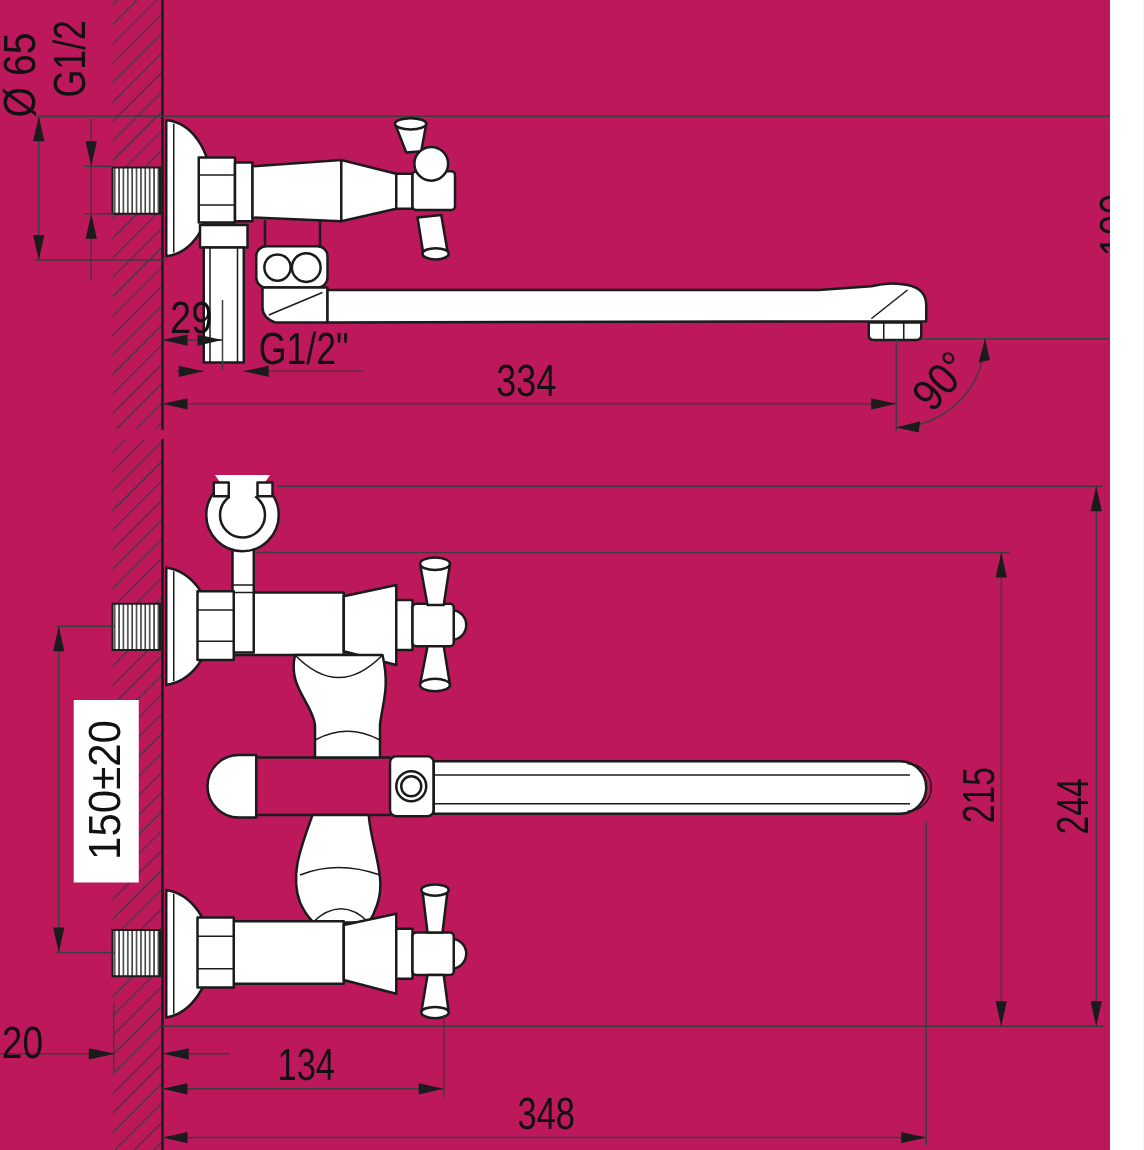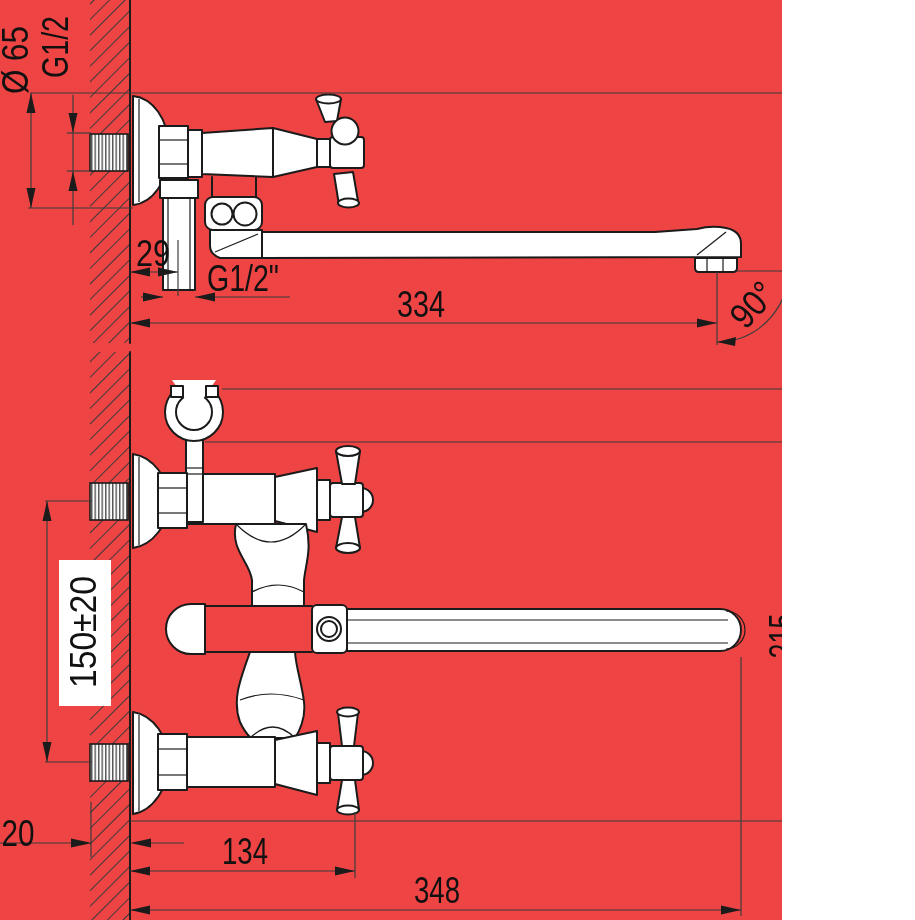--- a/index.html
+++ b/index.html
@@ -1,16 +1,16 @@
 <!DOCTYPE html>
 <html><head>
 <meta charset="utf-8">
 <style>
   html,body{margin:0;padding:0;background:#fff;}
-  .stage{width:782px;height:920px;background:#ef4444;position:relative;overflow:hidden;}
+  .stage{width:888px;height:920px;background:#be185d;position:relative;overflow:hidden;}
   svg{display:block;}
   .ol{stroke:#1b1b1b;stroke-width:2;fill:#fff;stroke-linejoin:round;stroke-linecap:round;}
   .oln{stroke:#1b1b1b;stroke-width:2;fill:none;stroke-linejoin:round;stroke-linecap:round;}
   .ol1{stroke:#1b1b1b;stroke-width:1.2;fill:none;}
   .dl{stroke:#3d3d3d;stroke-width:1.2;fill:none;}
   .ar{fill:#1b1b1b;stroke:none;}
   .dt{font-family:"Liberation Sans",sans-serif;font-size:36px;fill:#111;}
 </style>
 </head>
 <body>

